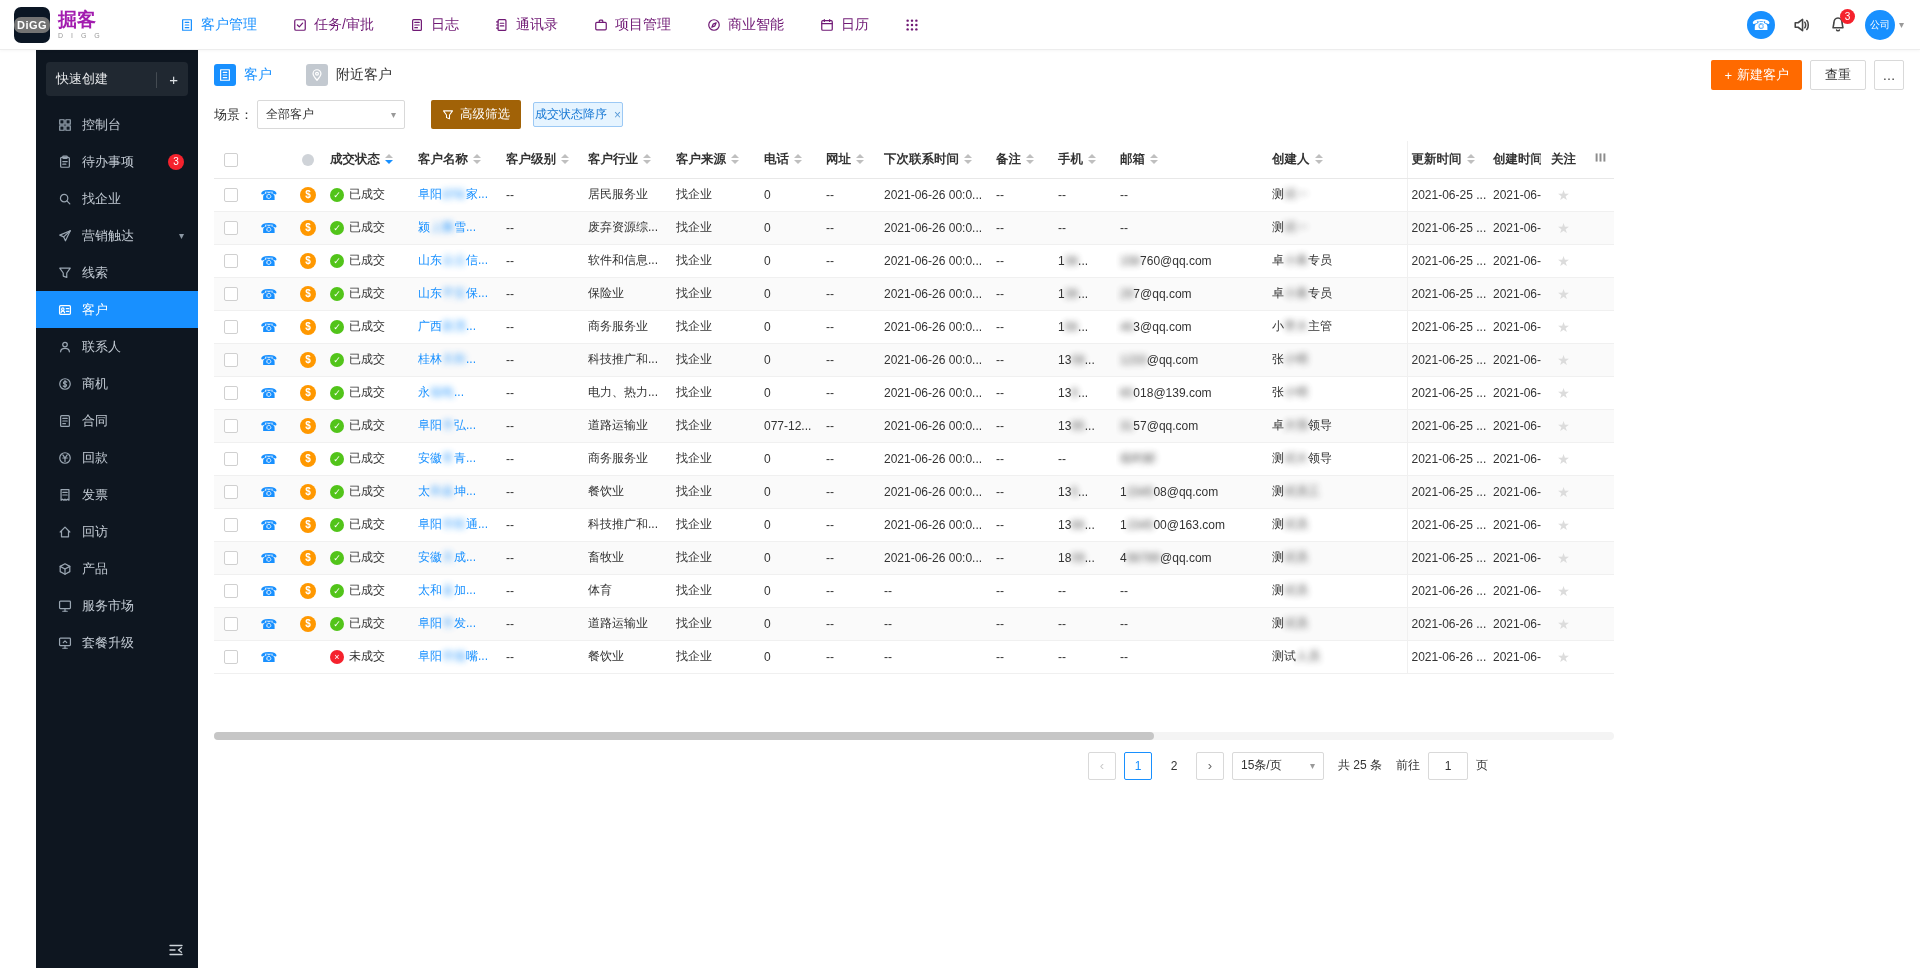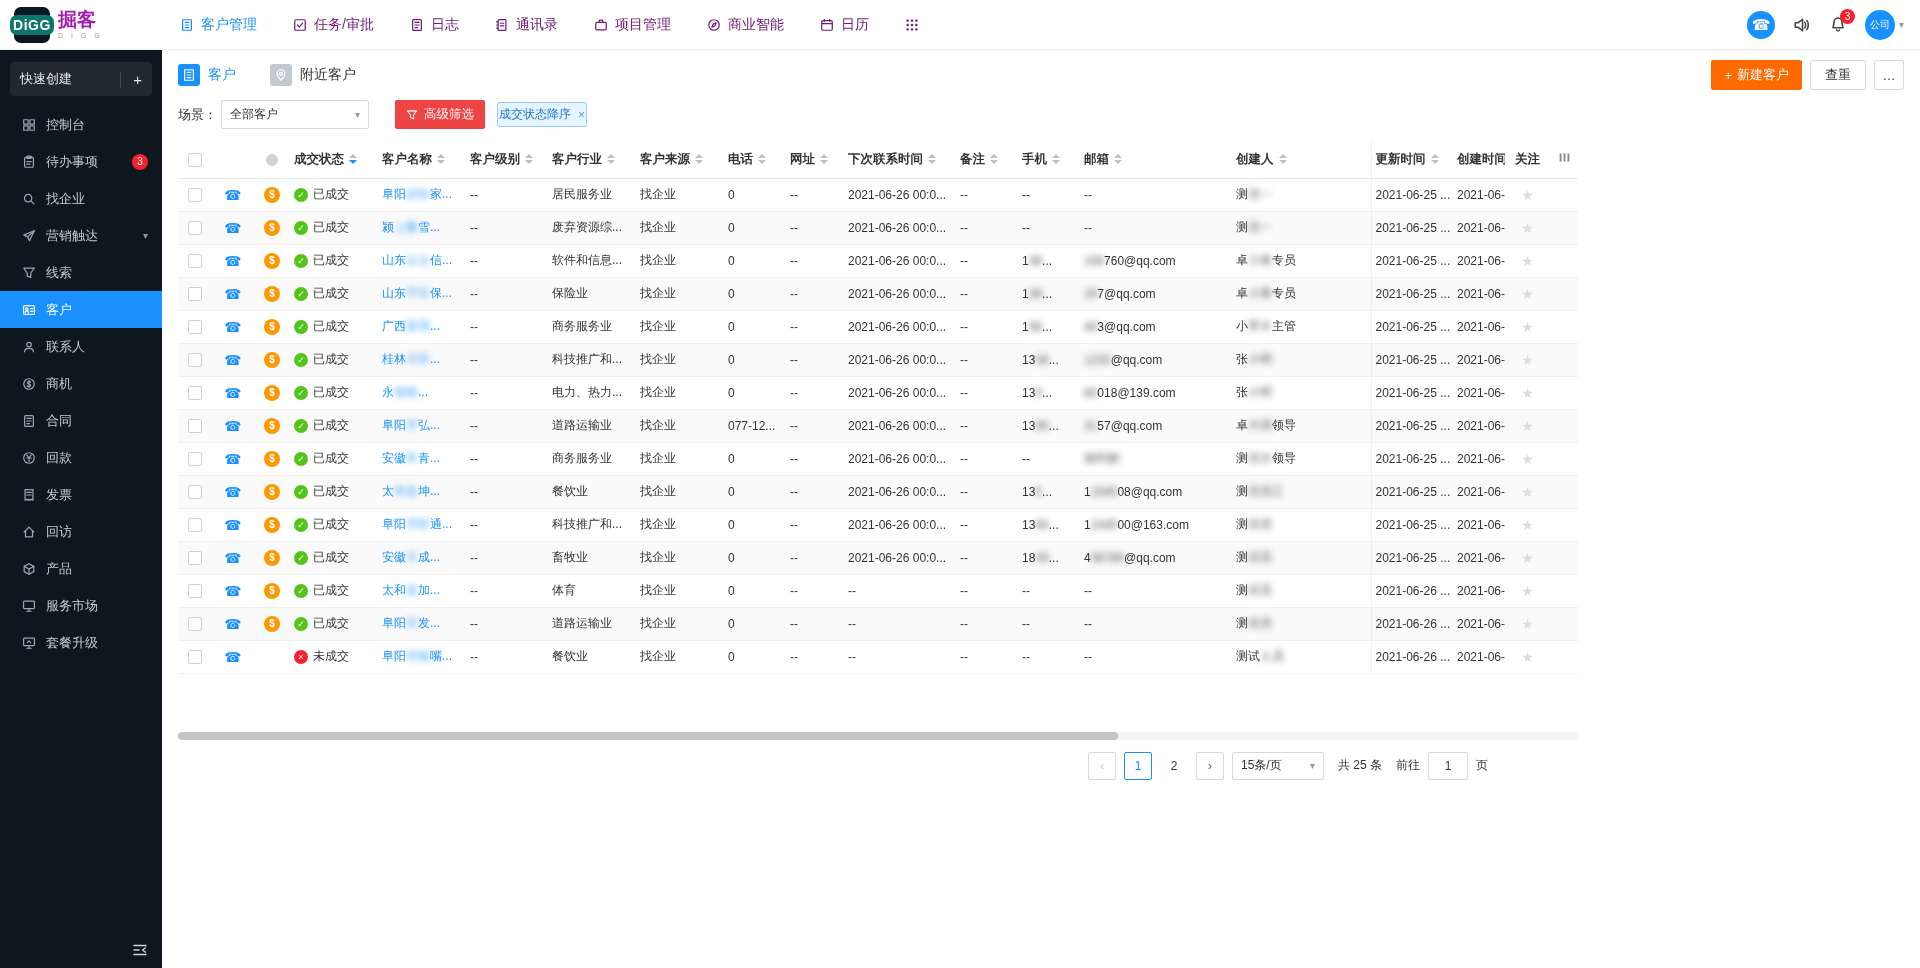--- a/index.html
+++ b/index.html
@@ -4,40 +4,40 @@
 <style>
   * { margin:0; padding:0; box-sizing:border-box; }
   html,body { width:1920px; height:968px; overflow:hidden; }
   body { font-family:"Liberation Sans","DejaVu Sans",sans-serif; font-size:13px; color:#333; background:#fff; }
   .app { width:1920px; height:968px; display:flex; flex-direction:column; }
 
   
   .topbar { height:50px; background:#fff; display:flex; align-items:center; padding:0 16px 0 14px; border-bottom:1px solid #ededed; box-shadow:0 1px 3px rgba(0,0,0,.04); position:relative; z-index:20; }
   .logo { display:flex; align-items:center; gap:8px; width:148px; }
   .logo-badge { width:36px; height:36px; background:#0b1624; border-radius:7px; display:flex; align-items:center; justify-content:center; }
-  .logo-badge-inner { background:#0f766e; color:#fff; font-size:14px; font-weight:bold; border-radius:7px; padding:2px 3px; letter-spacing:.5px; }
+  .logo-badge-inner { background:#737373; color:#fff; font-size:11px; font-weight:bold; border-radius:7px; padding:2px 3px; letter-spacing:.5px; }
   .logo-text { display:flex; flex-direction:column; line-height:1; }
   .logo-title { font-size:19px; font-weight:bold; color:#a21caf; }
   .logo-sub { font-size:7px; color:#999; letter-spacing:3px; margin-top:3px; }
   .topnav { display:flex; align-items:center; gap:36px; margin-left:18px; }
   .topnav-item { display:flex; align-items:center; gap:7px; font-size:14px; color:#701a75; cursor:pointer; height:50px; }
   .topnav-item svg { width:15px; height:15px; }
   .topnav-item.active { color:#1890ff; }
   .topbar-right { margin-left:auto; display:flex; align-items:center; gap:18px; }
   .circle-btn { width:28px; height:28px; border-radius:50%; background:#1890ff; color:#fff; display:flex; align-items:center; justify-content:center; font-size:15px; cursor:pointer; }
   .plain-icon { color:#444; display:flex; align-items:center; cursor:pointer; }
   .plain-icon svg { width:18px; height:18px; }
   .bell-wrap { position:relative; }
   .badge { position:absolute; top:-7px; right:-8px; min-width:15px; height:15px; border-radius:8px; background:#f5222d; color:#fff; font-size:10px; display:flex; align-items:center; justify-content:center; padding:0 3px; }
   .avatar-wrap { display:flex; align-items:center; gap:4px; cursor:pointer; }
   .avatar { width:30px; height:30px; border-radius:50%; background:#1890ff; color:#fff; font-size:10px; display:flex; align-items:center; justify-content:center; }
   .caret { color:#999; font-size:10px; }
 
   
-  .layout { flex:1; display:flex; min-height:0; }
+  .layout { flex:1; display:flex; min-height:0;margin-left:36px; }
   .sidebar { width:162px; background:#0e1620; position:relative; flex-shrink:0; color:#c3cbd4; }
   .quick-create { margin:12px 10px 10px; height:34px; background:rgba(255,255,255,.08); border-radius:4px; display:flex; align-items:center; padding:0 10px; font-size:13px; color:#e8eaec; cursor:pointer; }
   .qc-label { flex:1; }
   .qc-div { color:rgba(255,255,255,.18); margin:0 8px; }
   .qc-plus { font-size:15px; color:#dfe3e6; }
   .side-item { height:37px; display:flex; align-items:center; padding:0 14px 0 22px; font-size:13px; cursor:pointer; gap:10px; }
   .side-item svg { width:14px; height:14px; color:#9aa6b2; flex-shrink:0; }
   .side-item.active { background:#1890ff; color:#fff; }
   .side-item.active svg { color:#fff; }
   .side-badge { margin-left:auto; min-width:16px; height:16px; border-radius:8px; background:#f5222d; color:#fff; font-size:10px; display:flex; align-items:center; justify-content:center; padding:0 4px; }
@@ -60,21 +60,21 @@
   .toolbar-right { margin-left:auto; display:flex; align-items:center; gap:8px; }
   .btn-orange { height:30px; padding:0 13px; background:#ff6a00; color:#fff; border:none; border-radius:2px; font-size:13px; cursor:pointer; display:flex; align-items:center; gap:5px; }
   .btn-plain { height:30px; padding:0 14px; background:#fff; color:#333; border:1px solid #d9d9d9; border-radius:2px; font-size:13px; cursor:pointer; }
   .btn-more { width:30px; height:30px; background:#fff; border:1px solid #d9d9d9; border-radius:2px; cursor:pointer; font-size:13px; color:#333; line-height:1; }
 
   .filterbar { display:flex; align-items:center; padding:2px 16px 12px; }
   .scene-label { font-size:13px; color:#333; }
   .select { height:29px; border:1px solid #d9d9d9; border-radius:2px; display:flex; align-items:center; padding:0 8px; font-size:12px; color:#333; cursor:pointer; background:#fff; }
   .scene-select { width:148px; margin-left:4px; margin-right:26px; }
   .select .caret { margin-left:auto; }
-  .btn-filter { height:29px; padding:0 11px; background:#ef4444; color:#fff; border:none; border-radius:2px; font-size:12.5px; cursor:pointer; display:flex; align-items:center; gap:6px; margin-right:12px; }
+  .btn-filter { height:29px; padding:0 11px; background:#a16207; color:#fff; border:none; border-radius:2px; font-size:12.5px; cursor:pointer; display:flex; align-items:center; gap:6px; margin-right:12px; }
   .btn-filter svg { width:12px; height:12px; }
   .sort-tag { height:25px; display:flex; align-items:center; gap:7px; background:#e6f4ff; border:1px solid #9cc9f5; color:#1677d4; border-radius:2px; padding:0 1px; font-size:12px; }
   .tag-close { cursor:pointer; color:#5a9bd8; font-size:12px; }
 
   
   .table-wrap { margin-left:16px; width:1400px; }
   table { border-collapse:collapse; table-layout:fixed; width:1400px; }
   th { height:37px; font-size:12.5px; font-weight:bold; color:#333; text-align:left; border-bottom:1px solid #e8e8e8; padding:0 4px; white-space:nowrap; overflow:hidden; }
   td { height:33px; font-size:12px; color:#333; border-bottom:1px solid #f0f0f0; padding:0 4px; white-space:nowrap; overflow:hidden; }
   tr.stripe td { background:#fafafa; }

